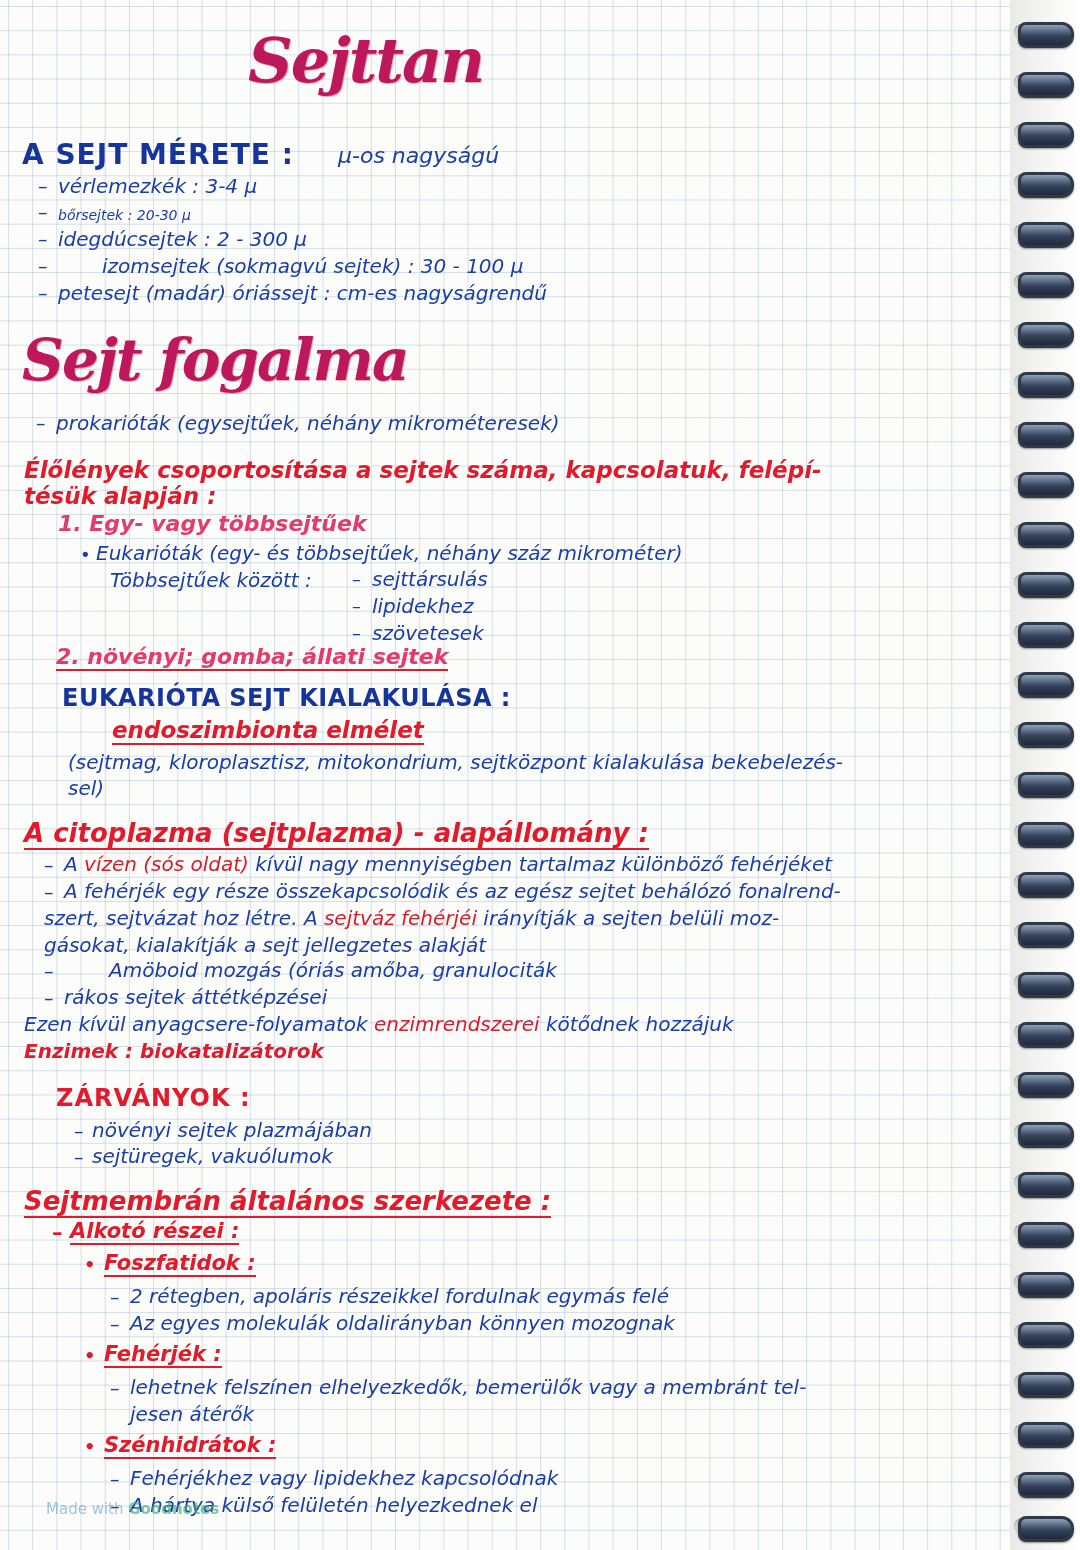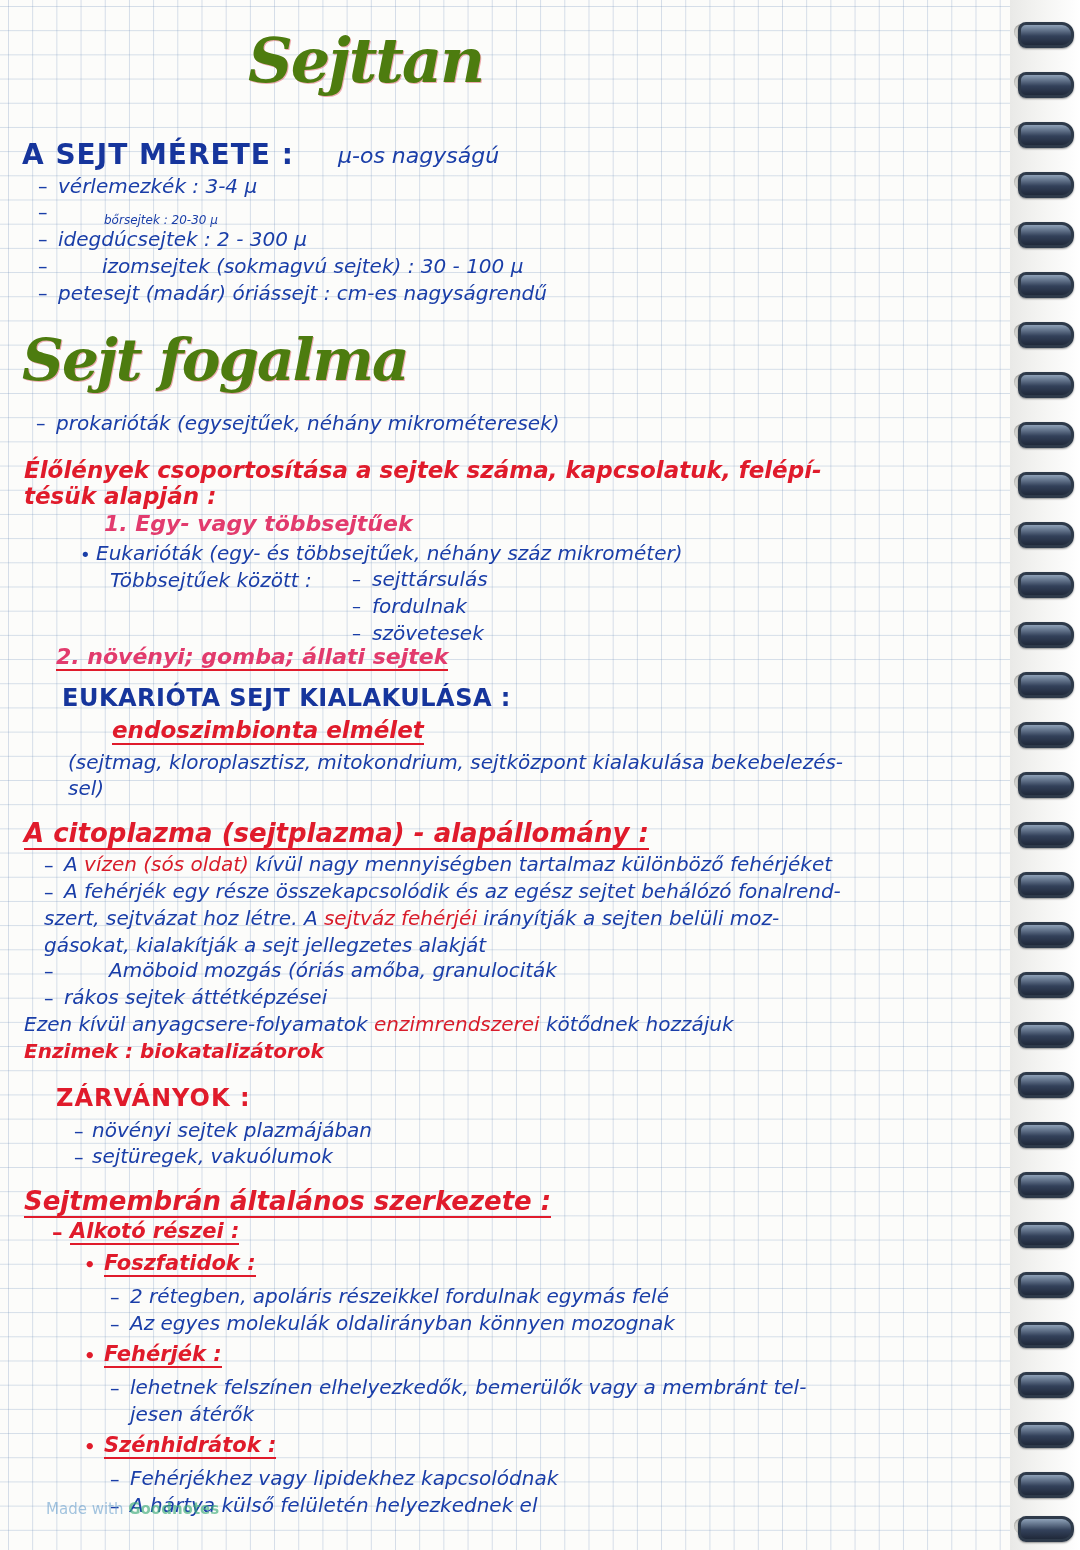--- a/index.html
+++ b/index.html
@@ -73,21 +73,21 @@
     white-space: pre;
     line-height: 1.05;
   }
   .blue   { color: #1a3ea8; }
   .red    { color: #d81c2a; }
   .pink   { color: #e23b6d; }
   .title-script {
     font-family: "DejaVu Serif", serif;
     font-style: italic;
     font-weight: bold;
-    color: #4d7c0f;
+    color: #be185d;
     text-shadow: 1px 1px 0 rgba(210,20,35,0.35);
     letter-spacing: -2px;
   }
   .hdr-red {
     color: #e01b2b;
     font-weight: bold;
     font-family: "DejaVu Sans", sans-serif;
   }
   .hdr-blue {
     color: #16359c;
@@ -267,51 +267,51 @@
 
   <div class="hw title-script" style="left:248px; top:28px; font-size:62px;">Sejttan</div>
 
   <div class="hw hdr-blue" style="left:22px; top:140px; font-size:28px; letter-spacing:1px;">A SEJT MÉRETE :</div>
   <div class="hw blue ital" style="left:338px; top:144px; font-size:22px;">µ-os nagyságú</div>
 
   <div class="hw blue" style="left:38px; top:177px; font-size:19px;">–</div>
   <div class="hw blue ital" style="left:58px; top:176px; font-size:20px;">vérlemezkék : 3-4 µ</div>
 
   <div class="hw blue" style="left:38px; top:203px; font-size:19px;">–</div>
-  <div class="hw blue ital" style="left:58px; top:214px; font-size:12px;padding-left:46px;">bőrsejtek : 20-30 µ</div>
+  <div class="hw blue ital" style="left:58px; top:208px; font-size:14px;">bőrsejtek : 20-30 µ</div>
 
   <div class="hw blue" style="left:38px; top:230px; font-size:19px;">–</div>
   <div class="hw blue ital" style="left:58px; top:229px; font-size:20px;">idegdúcsejtek : 2 - 300 µ</div>
 
   <div class="hw blue" style="left:38px; top:257px; font-size:19px;">–</div>
   <div class="hw blue ital" style="left:58px; top:256px; font-size:20px;padding-left:44px;">izomsejtek (sokmagvú sejtek) : 30 - 100 µ</div>
 
   <div class="hw blue" style="left:38px; top:284px; font-size:19px;">–</div>
   <div class="hw title-script" style="left:22px; top:330px; font-size:58px;">Sejt fogalma</div>
 
   <div class="hw blue ital" style="left:58px; top:283px; font-size:20px;">petesejt (madár) óriássejt : cm-es nagyságrendű</div>
 
   <div class="hw blue" style="left:36px; top:414px; font-size:19px;">–</div>
   <div class="hw blue ital" style="left:56px; top:413px; font-size:20px;">prokarióták (egysejtűek, néhány mikrométeresek)</div>
 
   <div class="hw hdr-red ital" style="left:24px; top:458px; font-size:23px;">Élőlények csoportosítása a sejtek száma, kapcsolatuk, felépí-</div>
   <div class="hw hdr-red ital" style="left:24px; top:484px; font-size:23px;">tésük alapján :</div>
 
-  <div class="hw pink ital bold" style="left:58px; top:512px; font-size:22px;padding-left:46px;">1. Egy- vagy többsejtűek</div>
+  <div class="hw pink ital bold" style="left:58px; top:512px; font-size:22px;">1. Egy- vagy többsejtűek</div>
 
   <div class="hw blue" style="left:80px; top:546px; font-size:18px;">•</div>
   <div class="hw blue ital" style="left:96px; top:543px; font-size:20px;">Eukarióták (egy- és többsejtűek, néhány száz mikrométer)</div>
 
   <div class="hw blue ital" style="left:110px; top:570px; font-size:20px;">Többsejtűek között :</div>
 
   <div class="hw blue" style="left:352px; top:570px; font-size:18px;">–</div>
   <div class="hw blue ital" style="left:372px; top:569px; font-size:20px;">sejttársulás</div>
 
   <div class="hw blue" style="left:352px; top:597px; font-size:18px;">–</div>
-  <div class="hw blue ital" style="left:372px; top:596px; font-size:20px;">fordulnak</div>
+  <div class="hw blue ital" style="left:372px; top:596px; font-size:20px;">lipidekhez</div>
 
   <div class="hw blue" style="left:352px; top:624px; font-size:18px;">–</div>
   <div class="hw blue ital" style="left:372px; top:623px; font-size:20px;">szövetesek</div>
 
   <div class="hw pink ital bold under-red" style="left:56px; top:645px; font-size:22px;">2. növényi; gomba; állati sejtek</div>
 
   <div class="hw hdr-blue" style="left:62px; top:686px; font-size:24px; letter-spacing:0.5px;">EUKARIÓTA SEJT KIALAKULÁSA :</div>
   <div class="hw blue ital" style="left:68px; top:752px; font-size:20px;">(sejtmag, kloroplasztisz, mitokondrium, sejtközpont kialakulása bekebelezés-</div>
   <div class="hw hdr-red ital under-red" style="left:112px; top:718px; font-size:23px;">endoszimbionta elmélet</div>
   <div class="hw blue ital" style="left:68px; top:778px; font-size:20px;">sel)</div>

